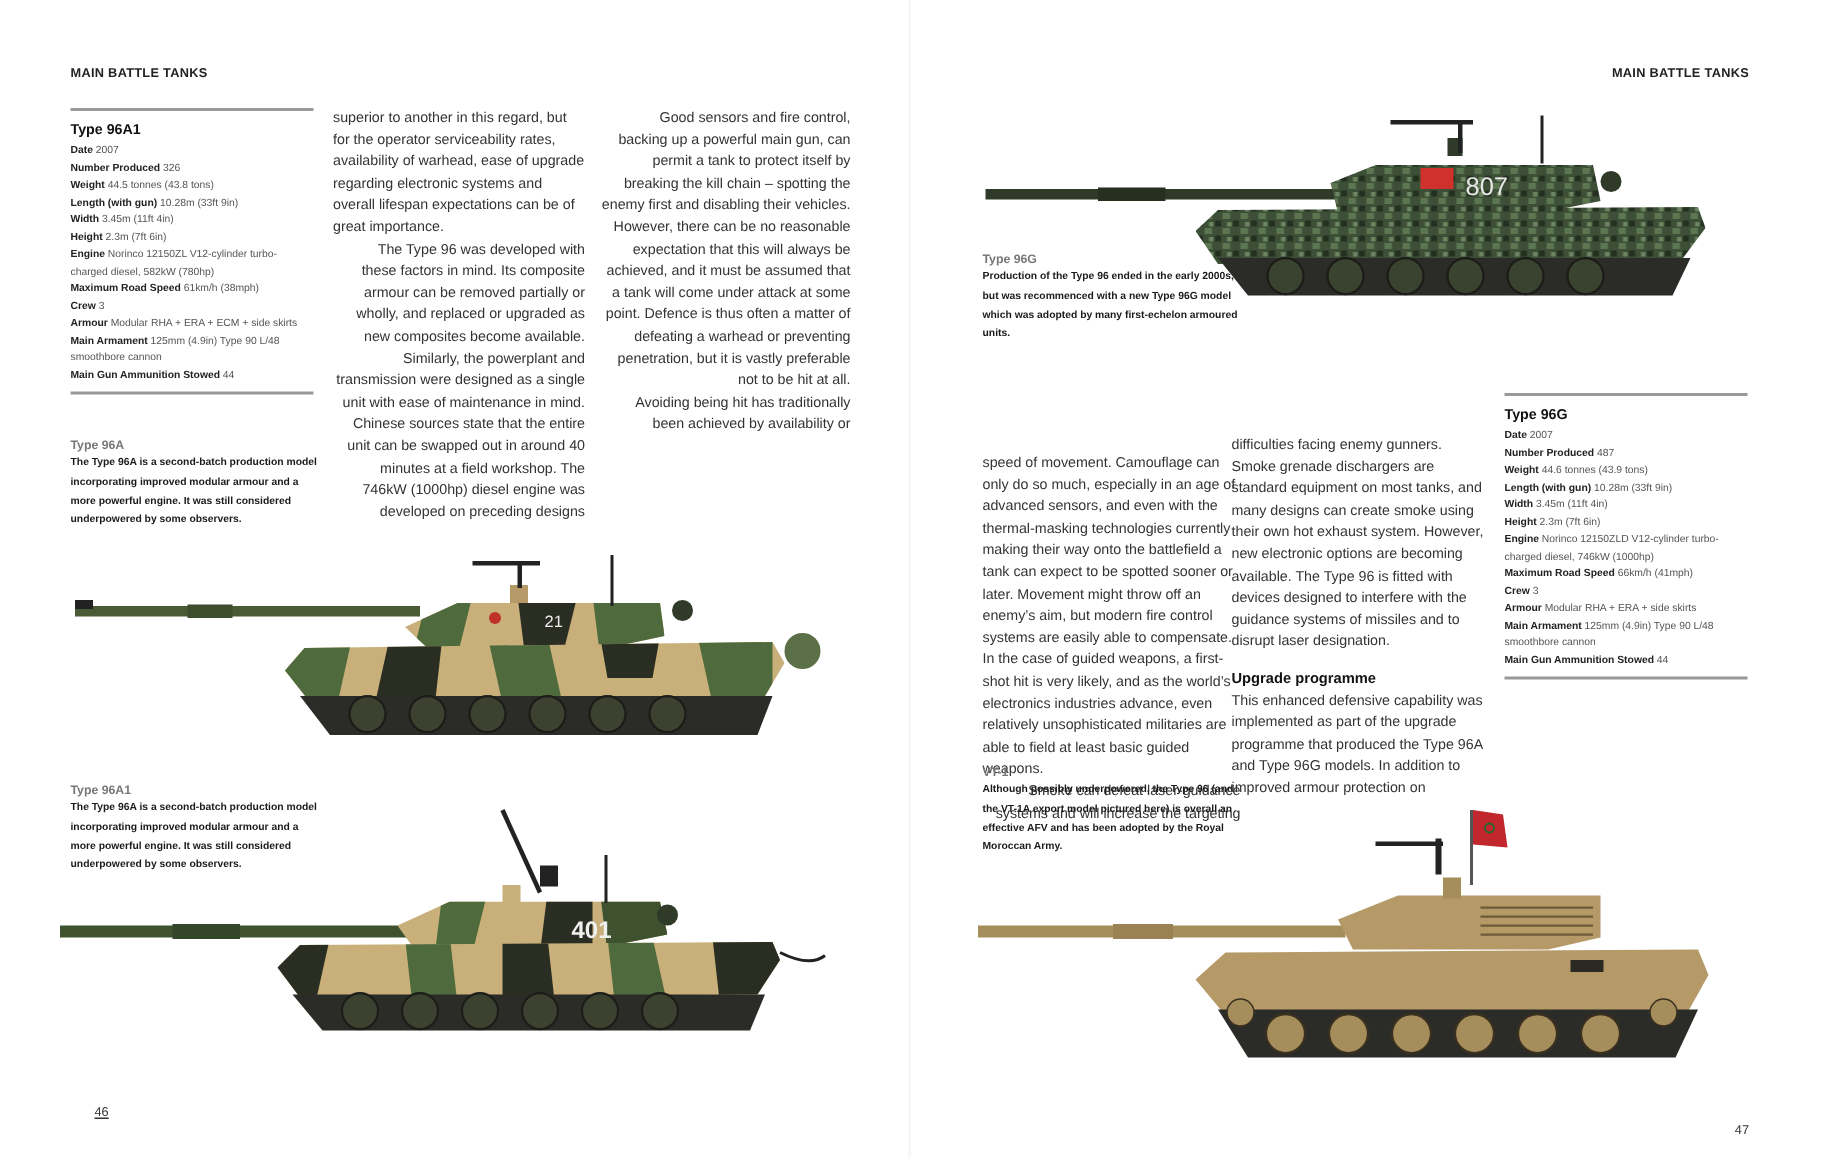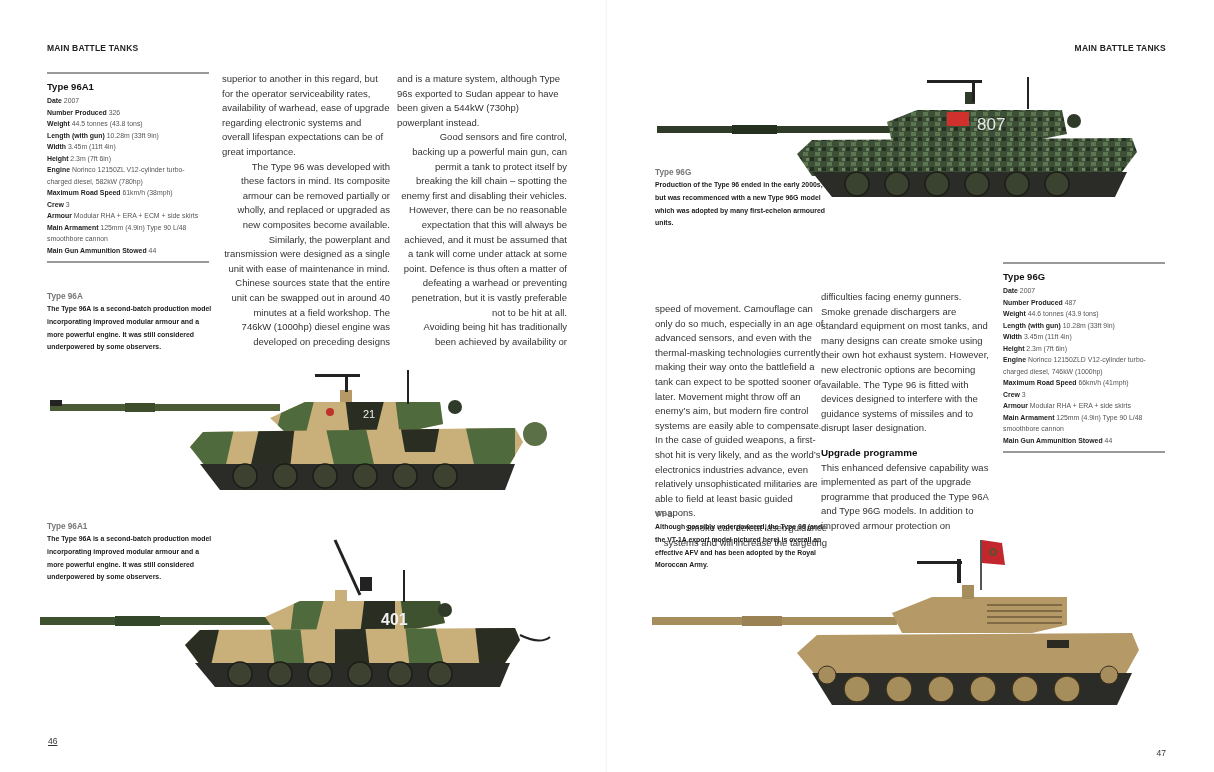--- a/index.html
+++ b/index.html
@@ -55,21 +55,20 @@
         <div class="row"><b>Main Gun Ammunition Stowed</b> <span>44</span></div>
       </div>
   </div>
 
   <div class="body-col" style="left:222px; top:72px; width:168px;">
     <p>superior to another in this regard, but for the operator serviceability rates, availability of warhead, ease of upgrade regarding electronic systems and overall lifespan expectations can be of great importance.</p>
     <p class="indent">The Type 96 was developed with these factors in mind. Its composite armour can be removed partially or wholly, and replaced or upgraded as new composites become available. Similarly, the powerplant and transmission were designed as a single unit with ease of maintenance in mind. Chinese sources state that the entire unit can be swapped out in around 40 minutes at a field workshop. The 746kW (1000hp) diesel engine was developed on preceding designs</p>
   </div>
 
   <div class="body-col" style="left:397px; top:72px; width:170px;">
-    <p>and is a mature system, although Type 96s exported to Sudan appear to have been given a 544kW (730hp) powerplant instead.</p>
     <p class="indent">Good sensors and fire control, backing up a powerful main gun, can permit a tank to protect itself by breaking the kill chain – spotting the enemy first and disabling their vehicles. However, there can be no reasonable expectation that this will always be achieved, and it must be assumed that a tank will come under attack at some point. Defence is thus often a matter of defeating a warhead or preventing penetration, but it is vastly preferable not to be hit at all.</p>
     <p class="indent">Avoiding being hit has traditionally been achieved by availability or</p>
   </div>
 
   <div class="caption" style="left:47px; top:292px;">
     <div class="ctitle">Type 96A</div>
     <div class="ctext">The Type 96A is a second-batch production model incorporating improved modular armour and a more powerful engine. It was still considered underpowered by some observers.</div>
   </div>
 
   <div class="tank" style="left:45px; top:352px;">
@@ -166,21 +165,21 @@
         <circle cx="205" cy="139" r="12"></circle>
           <circle cx="245" cy="139" r="12"></circle>
         <circle cx="285" cy="139" r="12"></circle>
           <circle cx="325" cy="139" r="12"></circle>
         <circle cx="365" cy="139" r="12"></circle>
           <circle cx="405" cy="139" r="12"></circle>
       </g>
     </svg>
   </div>
 
-  <div class="folio" style="left:48px;text-decoration:underline;">46</div>
+  <div class="folio" style="left:63px;text-decoration:underline;">46</div>
 </div>
 
 <div class="gutter"></div>
 
 <div class="page right">
   <div class="running-head" style="right:48px;">MAIN BATTLE TANKS</div>
 
   <div class="tank" style="left:40px; top:72px;">
     <svg width="530" height="130" viewBox="0 0 530 130">
       <defs>

